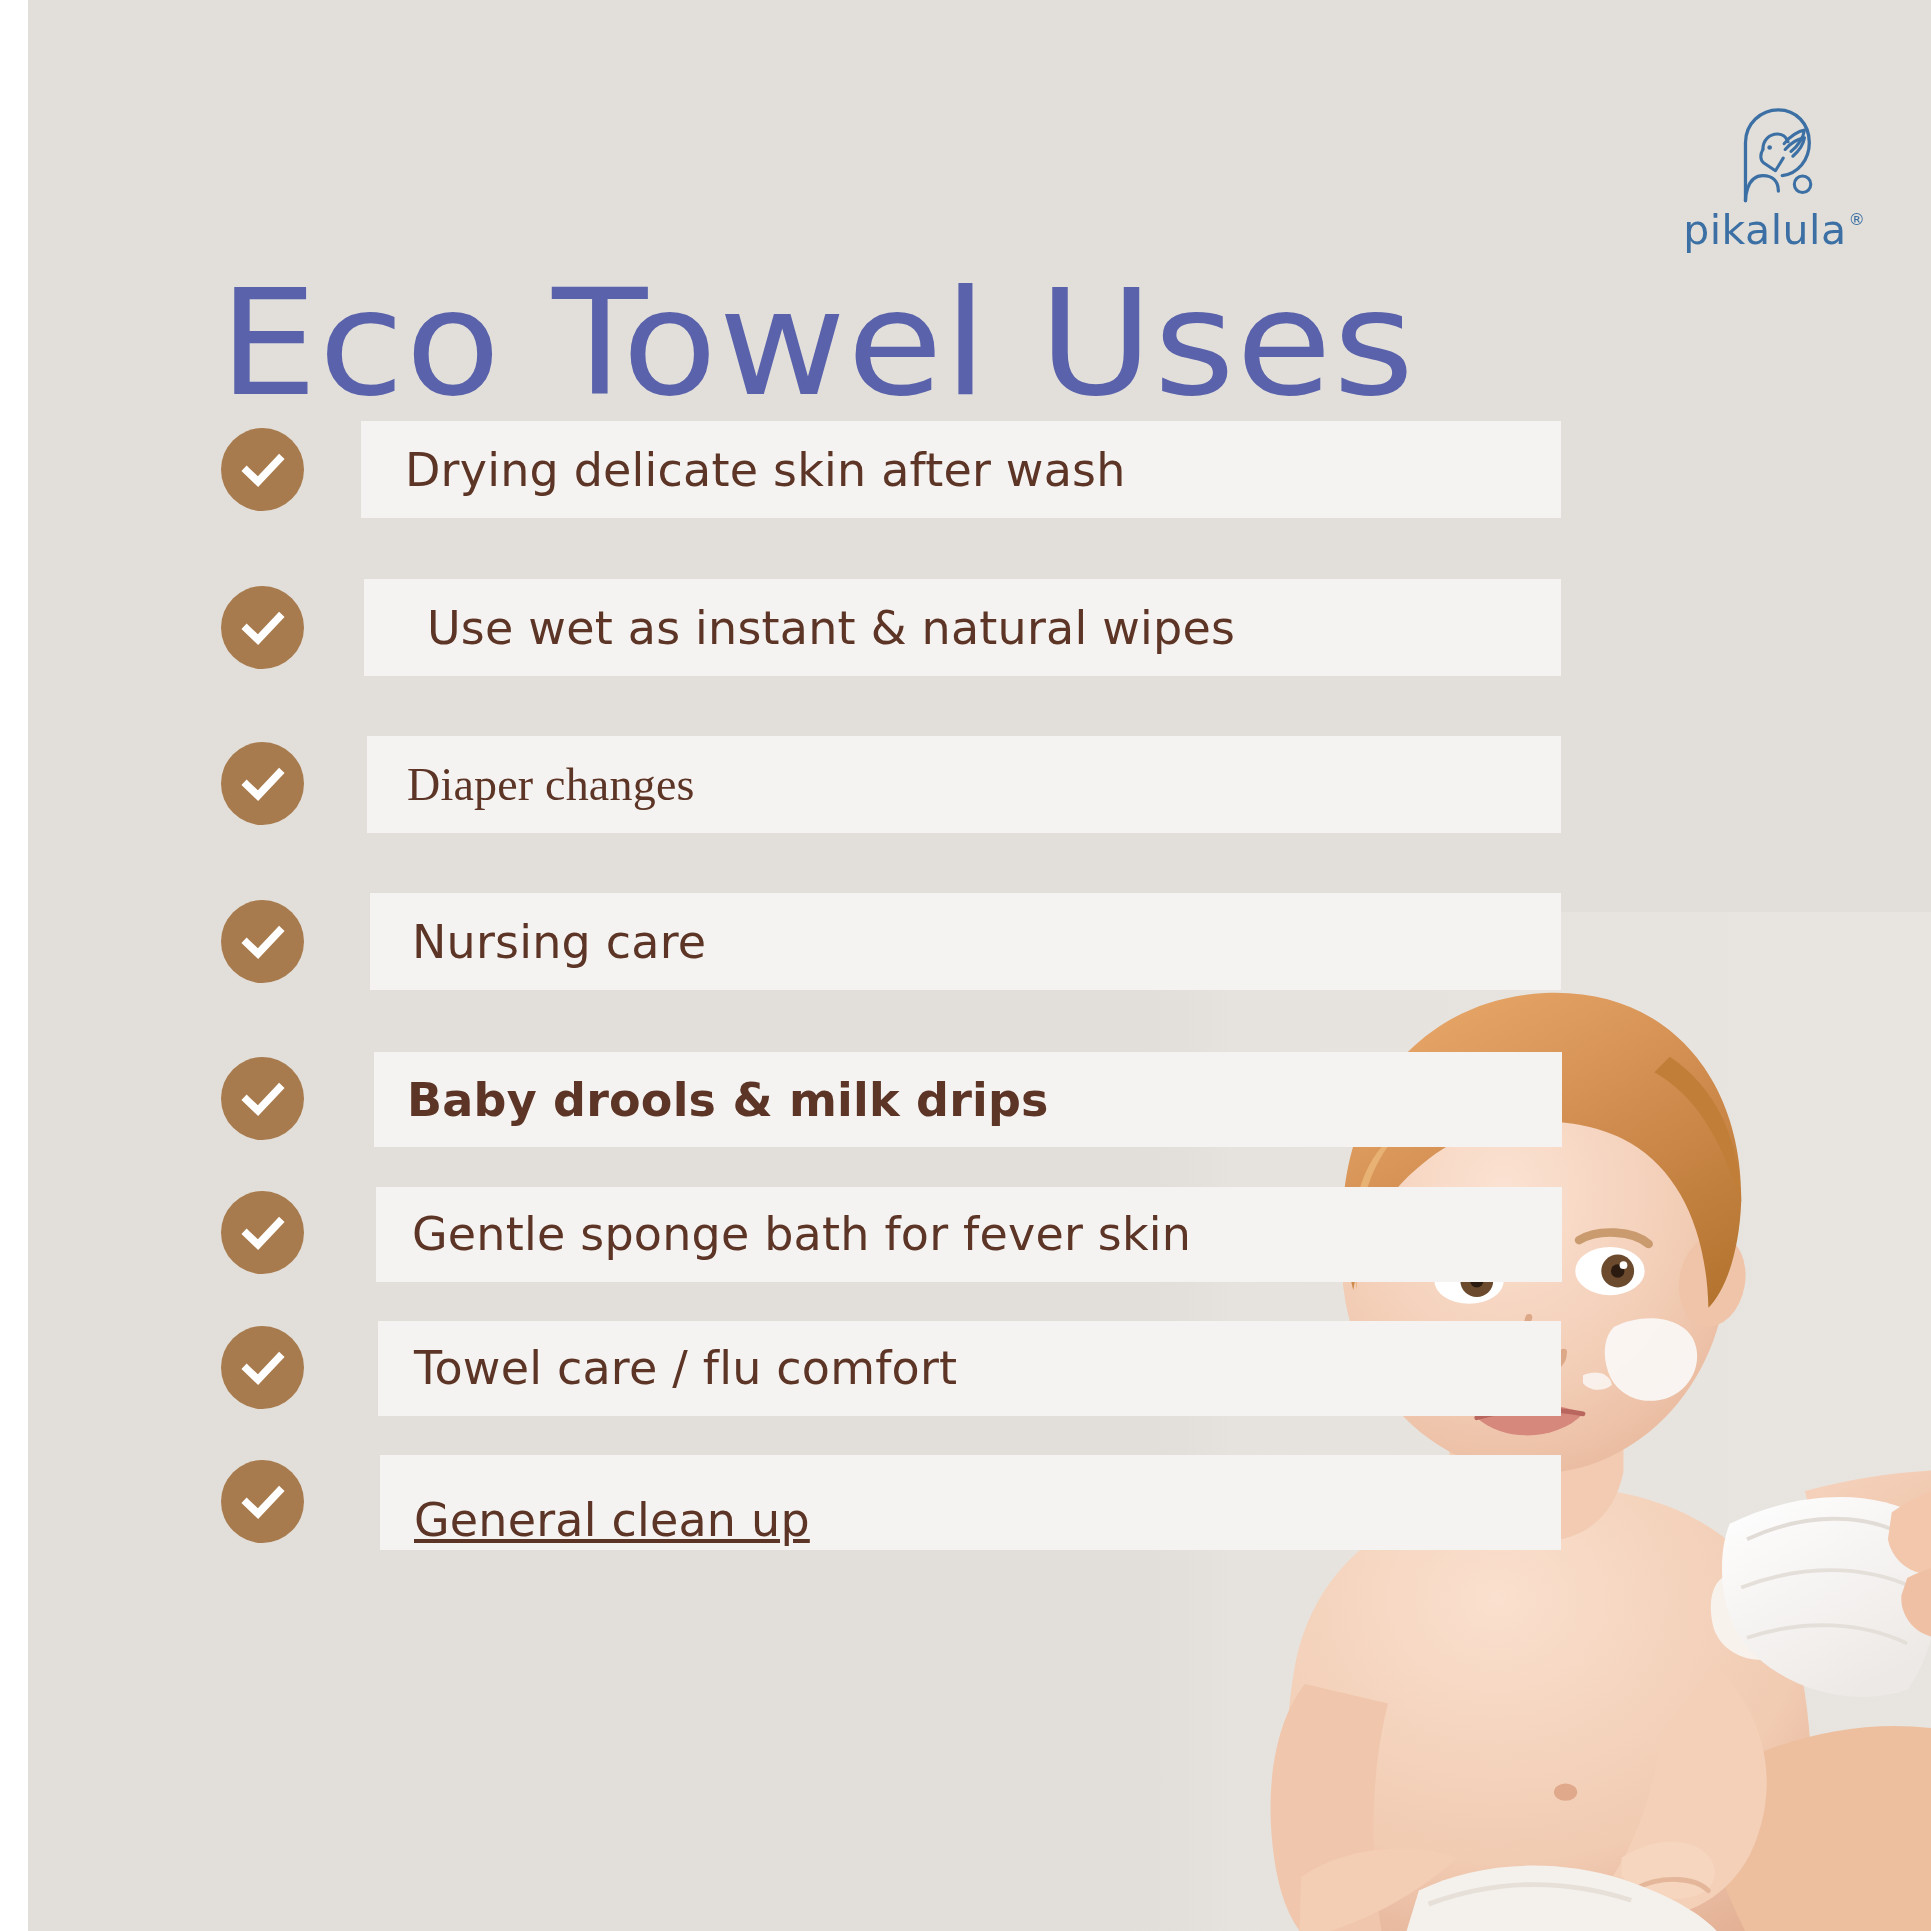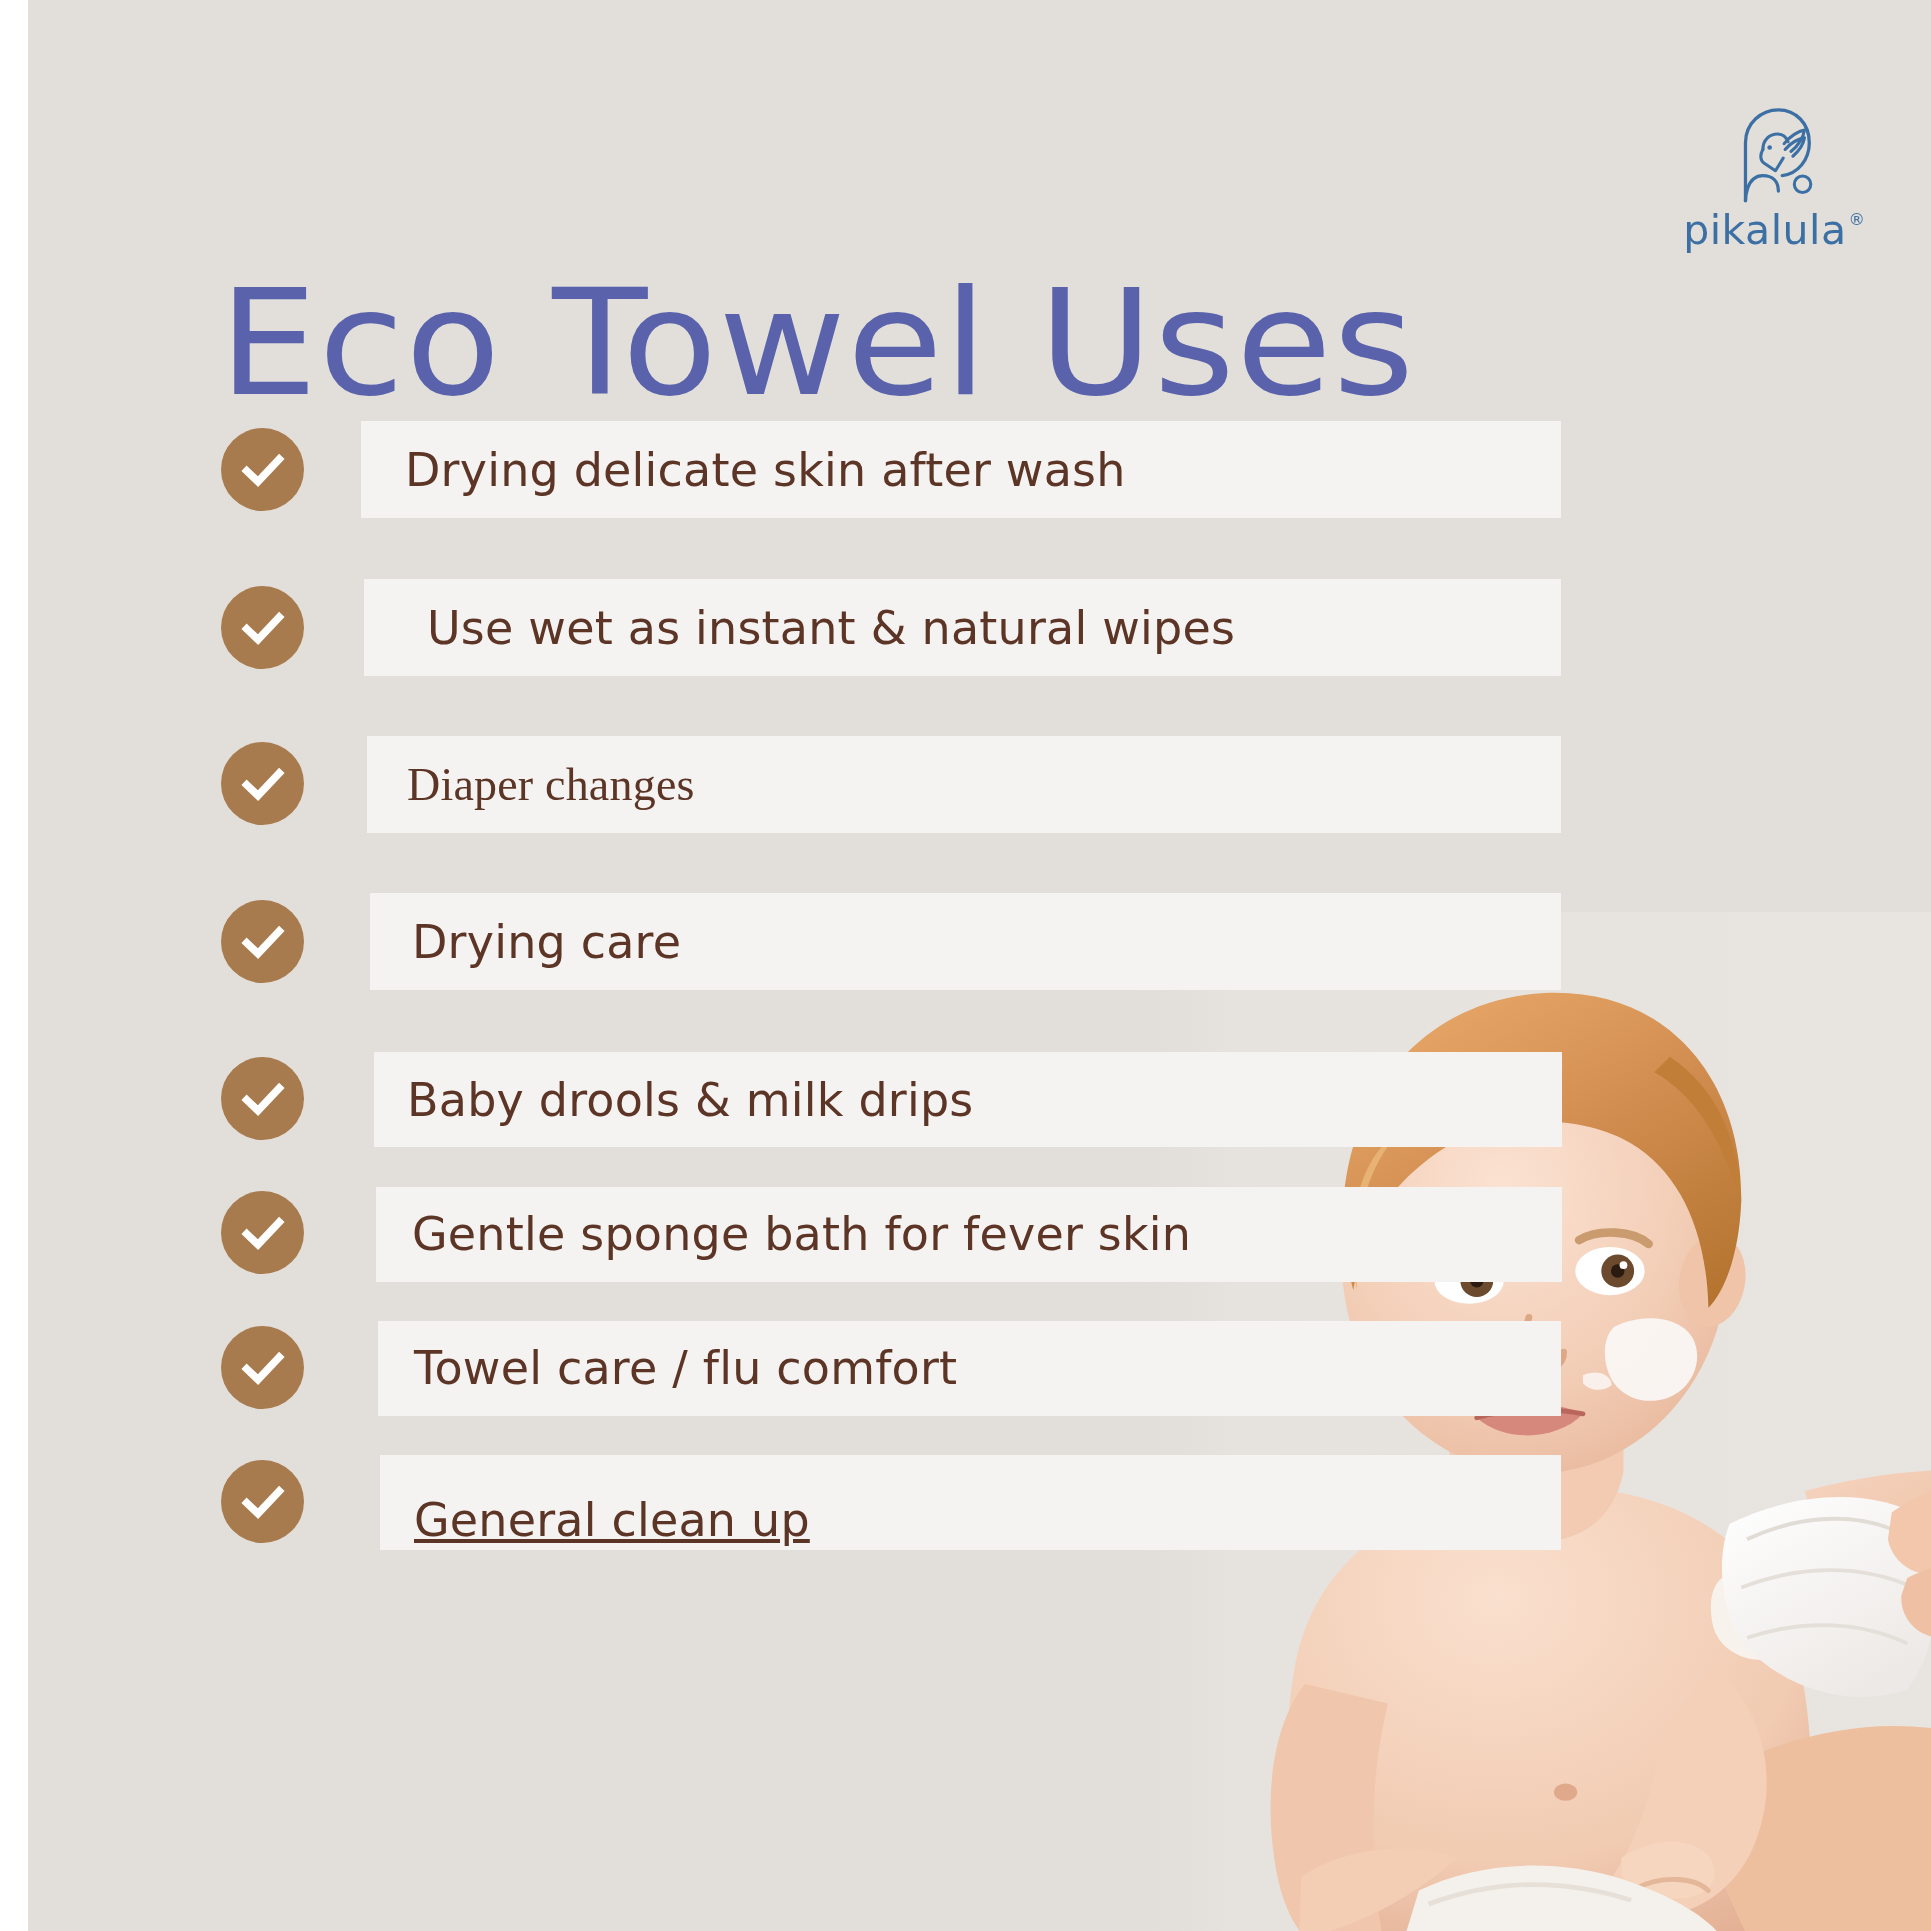--- a/index.html
+++ b/index.html
@@ -292,31 +292,31 @@
       <div class="row-label" style="left:379px; top:762px;font-family:Liberation Serif, serif;">Diaper changes</div>
     </div>
 
     <div class="row">
       <div class="bar" style="left:342px; top:893px; width:1191px; height:97px;"></div>
       <div class="check" style="left:193px; top:900px;">
         <svg viewBox="0 0 24 24">
             <path d="M4.2 12.4 L9.6 17.6 L19.8 6.8" stroke="#FFFFFF" stroke-width="3.6" fill="none" stroke-linecap="square" stroke-linejoin="miter"></path>
           </svg>
       </div>
-      <div class="row-label" style="left:384px; top:919px;">Drying care</div>
+      <div class="row-label" style="left:384px; top:919px;">Nursing care</div>
     </div>
 
     <div class="row">
       <div class="bar" style="left:346px; top:1052px; width:1188px; height:95px;"></div>
       <div class="check" style="left:193px; top:1057px;">
         <svg viewBox="0 0 24 24">
             <path d="M4.2 12.4 L9.6 17.6 L19.8 6.8" stroke="#FFFFFF" stroke-width="3.6" fill="none" stroke-linecap="square" stroke-linejoin="miter"></path>
           </svg>
       </div>
-      <div class="row-label" style="left:379px; top:1077px;">Baby drools &amp; milk drips</div>
+      <div class="row-label" style="left:379px; top:1077px;font-weight:bold;">Baby drools &amp; milk drips</div>
     </div>
 
     <div class="row">
       <div class="bar" style="left:348px; top:1187px; width:1186px; height:95px;"></div>
       <div class="check" style="left:193px; top:1191px;">
         <svg viewBox="0 0 24 24">
             <path d="M4.2 12.4 L9.6 17.6 L19.8 6.8" stroke="#FFFFFF" stroke-width="3.6" fill="none" stroke-linecap="square" stroke-linejoin="miter"></path>
           </svg>
       </div>
       <div class="row-label" style="left:384px; top:1211px;">Gentle sponge bath for fever skin</div>

